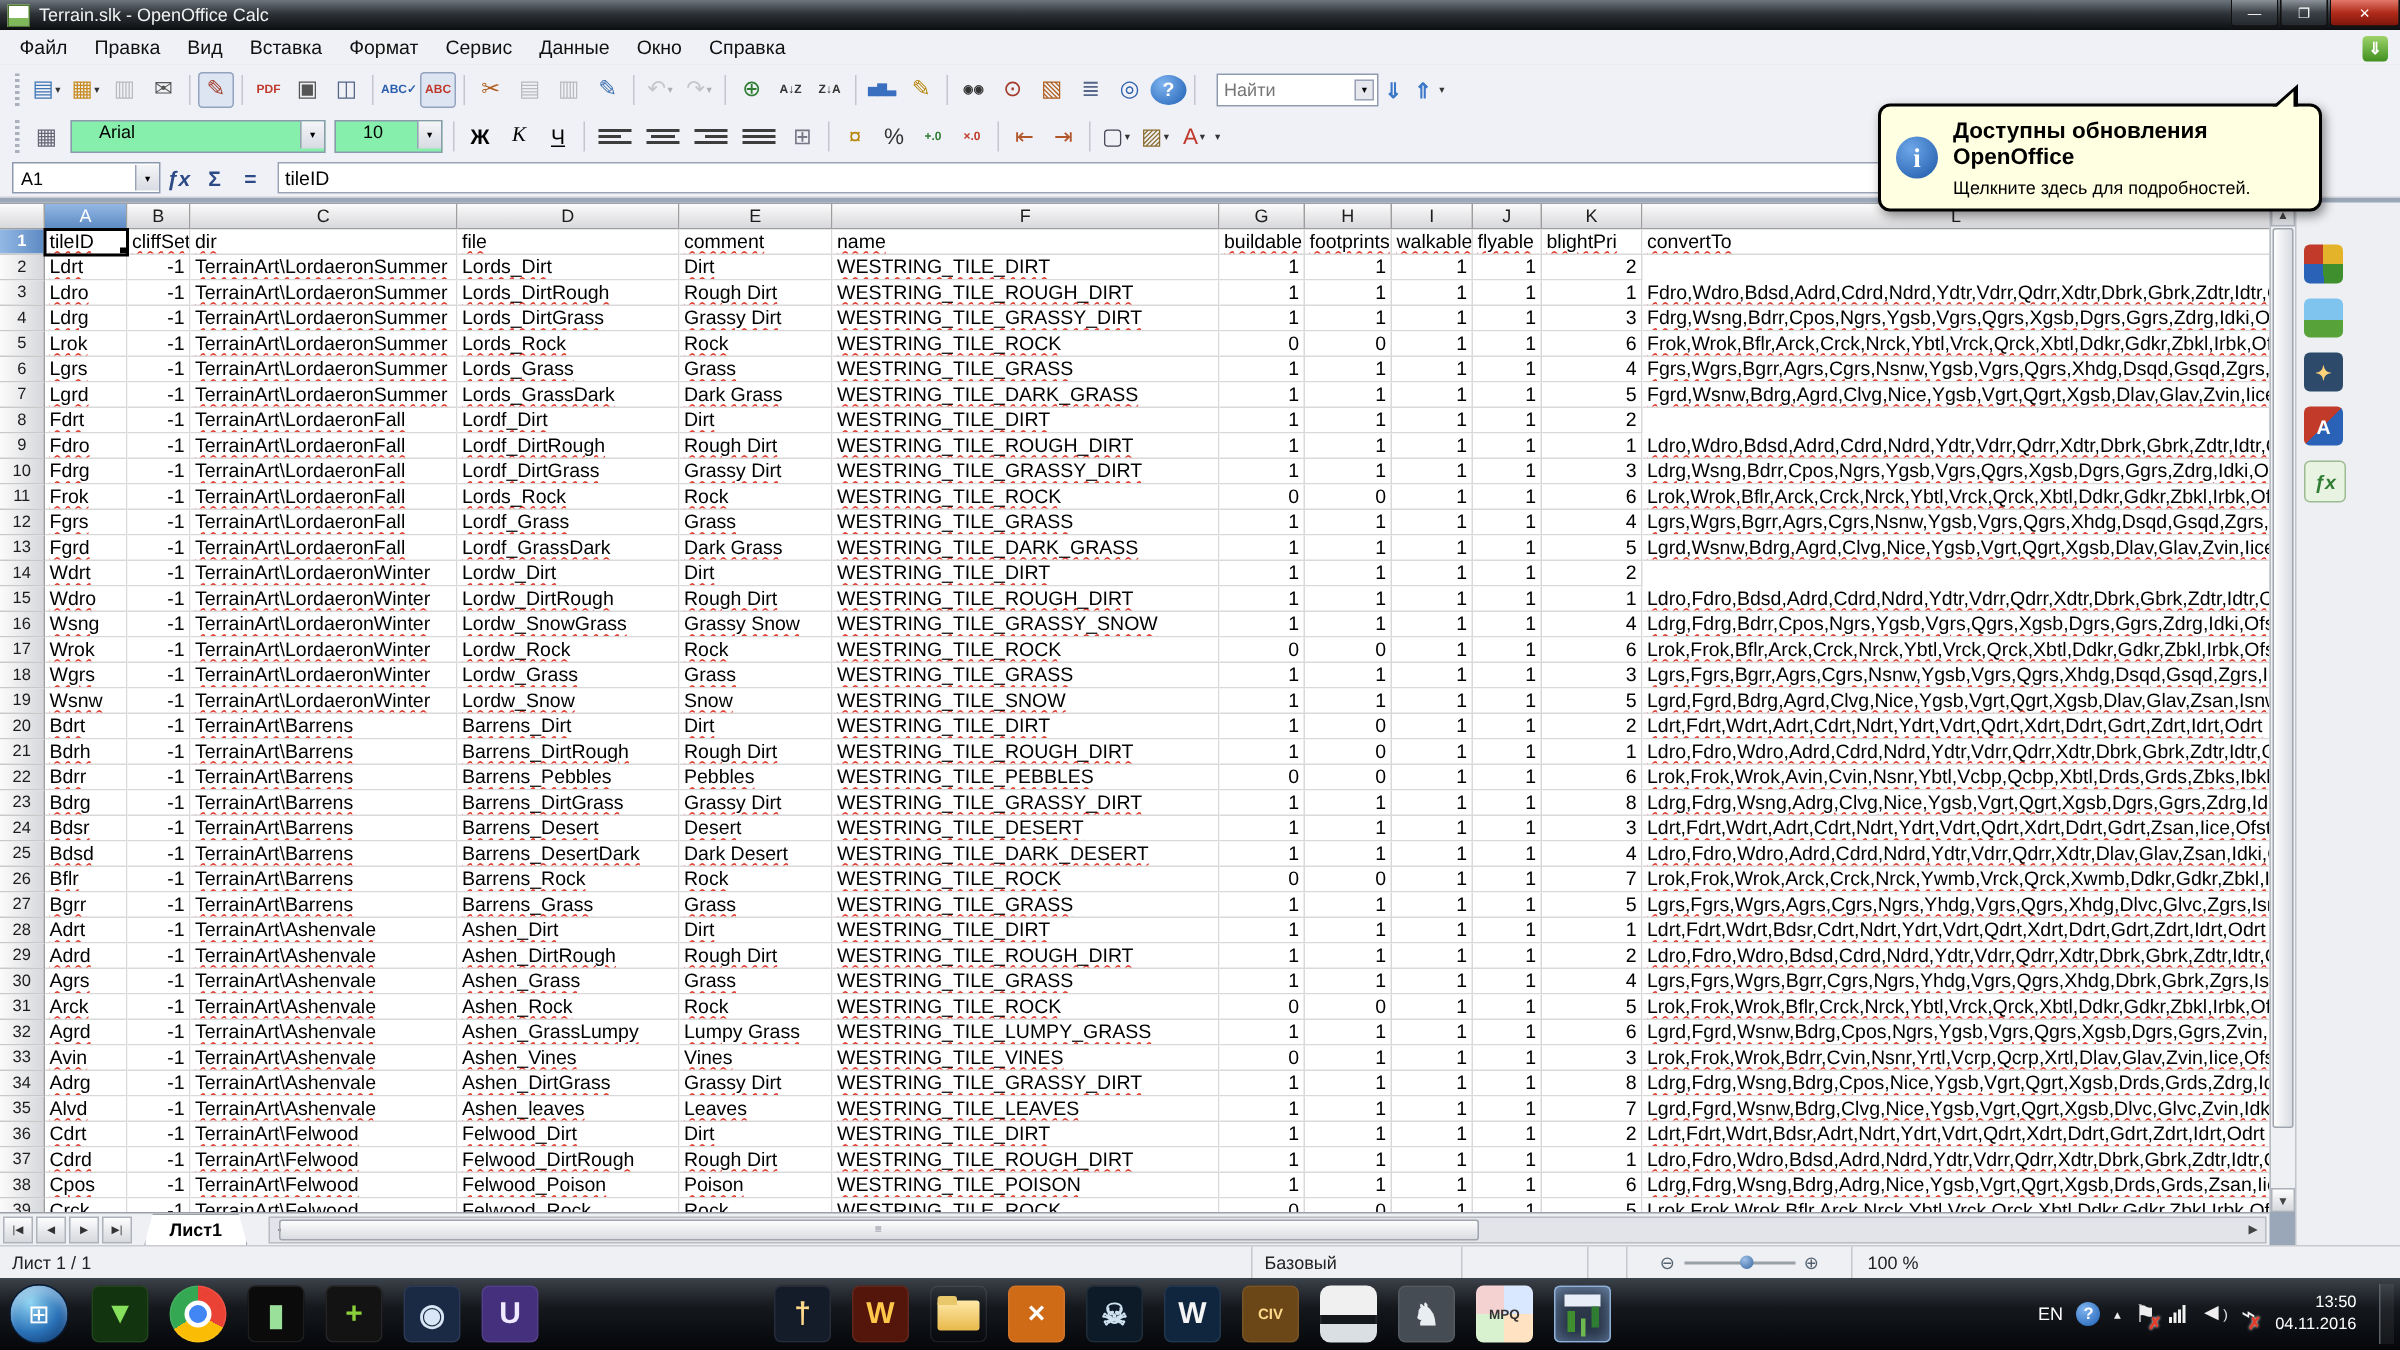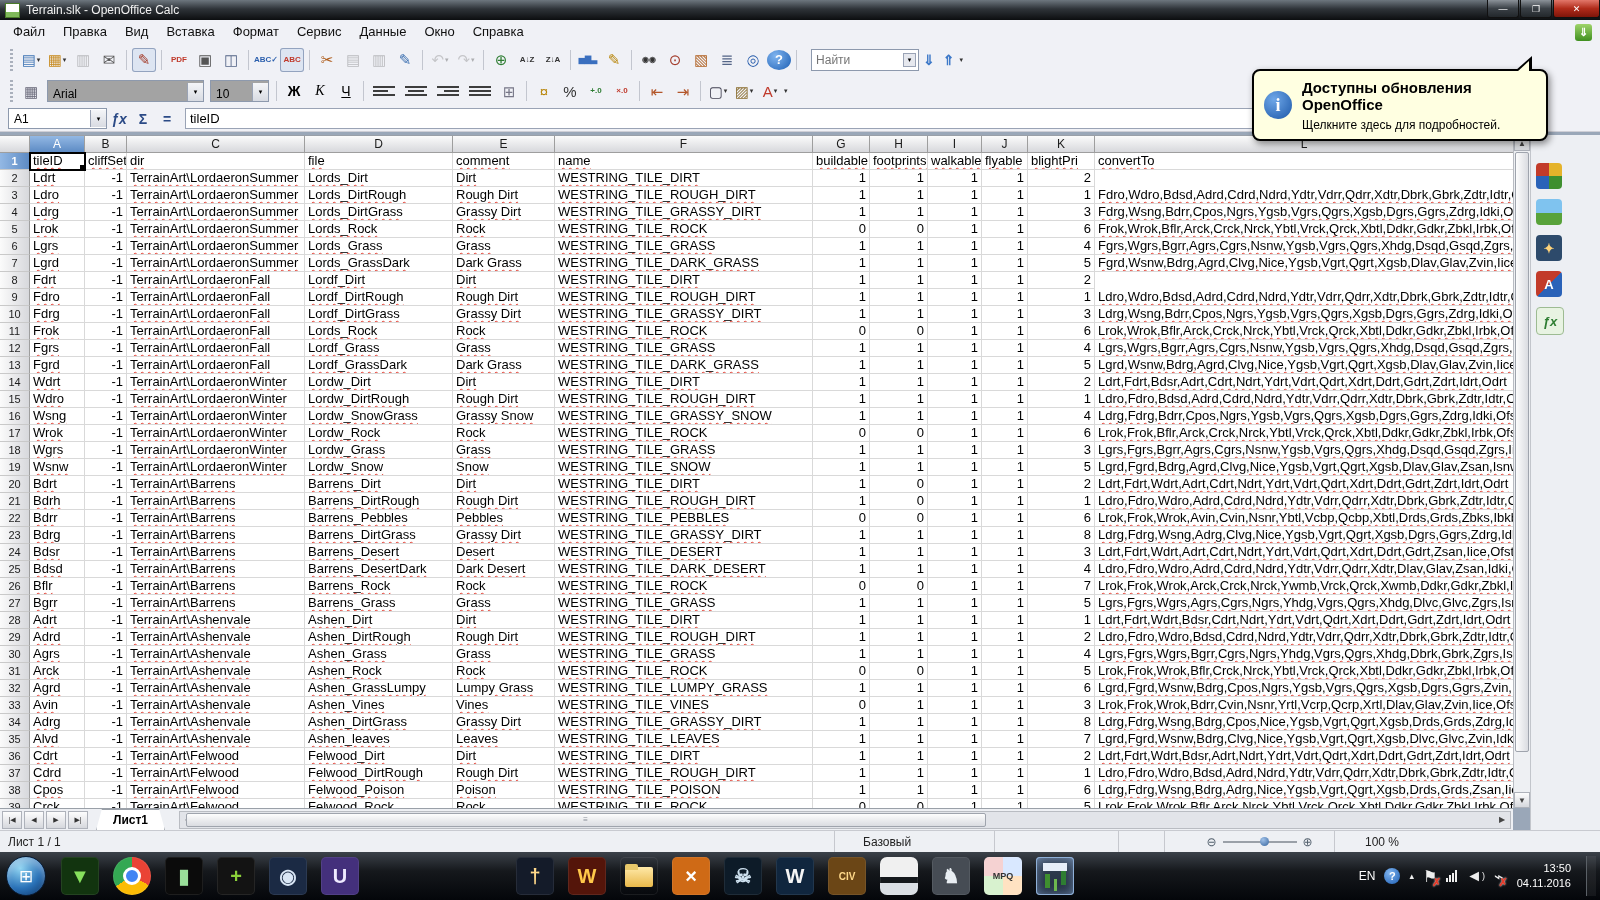--- a/index.html
+++ b/index.html
@@ -40,22 +40,22 @@
   .handle{width:5px;height:22px;margin-right:5px;flex:0 0 auto;
     background:repeating-linear-gradient(#aab0bc 0 2px,transparent 2px 4px);width:3px;}
   
   #findbox{width:88px;height:18px;font-size:12px;border:1px solid #8d99ad;padding:1px 14px 1px 4px;
     font-family:"Liberation Sans",sans-serif;background:#fff;margin-left:10px;}
   .findwrap{position:relative;display:flex;align-items:center;}
   .findwrap .dd{position:absolute;right:3px;top:4px;width:11px;height:12px;background:#e6e8ee;
     border:1px solid #9aa3b5;font-size:7px;display:flex;align-items:center;justify-content:center;}
   .navarrow{font-size:14px;font-weight:bold;color:#3c78c8;margin:0 4px;}
   
-  .combo{height:20px;background:#a3a3a3;border:1px solid #8d99ad;display:flex;align-items:flex-end;
-    font-size:12px;padding-left:5px;margin:0 3px;position:relative;}
+  .combo{height:20px;background:#86efac;border:1px solid #8d99ad;display:flex;align-items:flex-start;
+    font-size:12px;padding-left:18px;margin:0 3px;position:relative;}
   .combo .dd{margin-left:auto;width:15px;height:18px;background:linear-gradient(#f4f5f8,#d8dbe2);
     border-left:1px solid #9aa3b5;font-size:7px;display:flex;align-items:center;justify-content:center;}
   .fmtch{font-size:14px;width:22px;text-align:center;}
   .albtn{width:22px;height:20px;display:flex;flex-direction:column;justify-content:center;
     gap:2px;padding:0 4px;margin:0 1px;}
   .albtn i{display:block;height:2px;background:#3d3d3d;}
   .albtn.v-l i:nth-child(2){width:70%}.albtn.v-l i{width:100%}
   .albtn.v-c i:nth-child(2){width:70%;margin:0 auto}.albtn.v-c i{width:100%}
   .albtn.v-r i:nth-child(2){width:70%;margin-left:auto}.albtn.v-r i{width:100%}
   .albtn.v-j i{width:100%}
@@ -137,21 +137,21 @@
     clip-path:polygon(6px 0,calc(100% - 6px) 0,100% 100%,0 100%);
     display:flex;align-items:center;font-size:12px;font-weight:bold;border:1px solid #9aa0a8;}
   #hscroll{flex:1;height:16px;margin:0 2px 0 14px;background:#e2e4e9;position:relative;
     border:1px solid #b9bcc2;display:flex;align-items:center;}
   #hthumb{position:absolute;left:6px;width:60%;top:1px;bottom:1px;
     background:linear-gradient(#fdfdfd,#dadce1);border:1px solid #9fa4ad;border-radius:2px;
     display:flex;align-items:center;justify-content:center;color:#8a8f98;font-size:8px;letter-spacing:1px;}
   .harrow{font-size:8px;color:#444;width:16px;text-align:center;}
   
   #statusbar{position:absolute;top:830px;left:0;right:0;height:22px;background:#eef0f4;
-    border-top:1px solid #c8cad0;display:flex;align-items:center;font-size:12px;color:#222;gap:20px;}
+    border-top:1px solid #c8cad0;display:flex;align-items:center;font-size:12px;color:#222;}
   .seg{height:100%;display:flex;align-items:center;border-right:1px solid #c6c8ce;box-sizing:border-box;}
   .s1{width:835px;padding-left:8px;}
   .s2{width:140px;padding-left:8px;}
   .s3{width:58px;justify-content:center;margin-top:43px;}
   .s4{width:26px;}.s5{width:26px;}
   .s6{flex:1;justify-content:center;}
   .szoom{width:150px;justify-content:center;gap:6px;}
   .szoom .track{width:74px;height:2px;background:#9aa0a8;position:relative;}
   .szoom .track i{position:absolute;left:50%;top:-4px;width:9px;height:9px;border-radius:50%;
     background:radial-gradient(circle at 35% 30%,#9fc0e8,#35649e);}
@@ -655,21 +655,20 @@
         <div class="cell c1 num">-1</div>
         <div class="cell c2"><span class="sp">TerrainArt\LordaeronWinter</span></div>
         <div class="cell c3"><span class="sp">Lordw_Dirt</span></div>
         <div class="cell c4"><span class="sp">Dirt</span></div>
         <div class="cell c5"><span class="sp">WESTRING_TILE_DIRT</span></div>
         <div class="cell c6 num">1</div>
         <div class="cell c7 num">1</div>
         <div class="cell c8 num">1</div>
         <div class="cell c9 num">1</div>
         <div class="cell c10 num">2</div>
-        <div class="cell c11"><span class="sp">Ldrt,Fdrt,Bdsr,Adrt,Cdrt,Ndrt,Ydrt,Vdrt,Qdrt,Xdrt,Ddrt,Gdrt,Zdrt,Idrt,Odrt</span></div>
       </div>
       <div class="grow">
         <div class="rowhdr">15</div>
         <div class="cell c0"><span class="sp">Wdro</span></div>
         <div class="cell c1 num">-1</div>
         <div class="cell c2"><span class="sp">TerrainArt\LordaeronWinter</span></div>
         <div class="cell c3"><span class="sp">Lordw_DirtRough</span></div>
         <div class="cell c4"><span class="sp">Rough Dirt</span></div>
         <div class="cell c5"><span class="sp">WESTRING_TILE_ROUGH_DIRT</span></div>
         <div class="cell c6 num">1</div>

